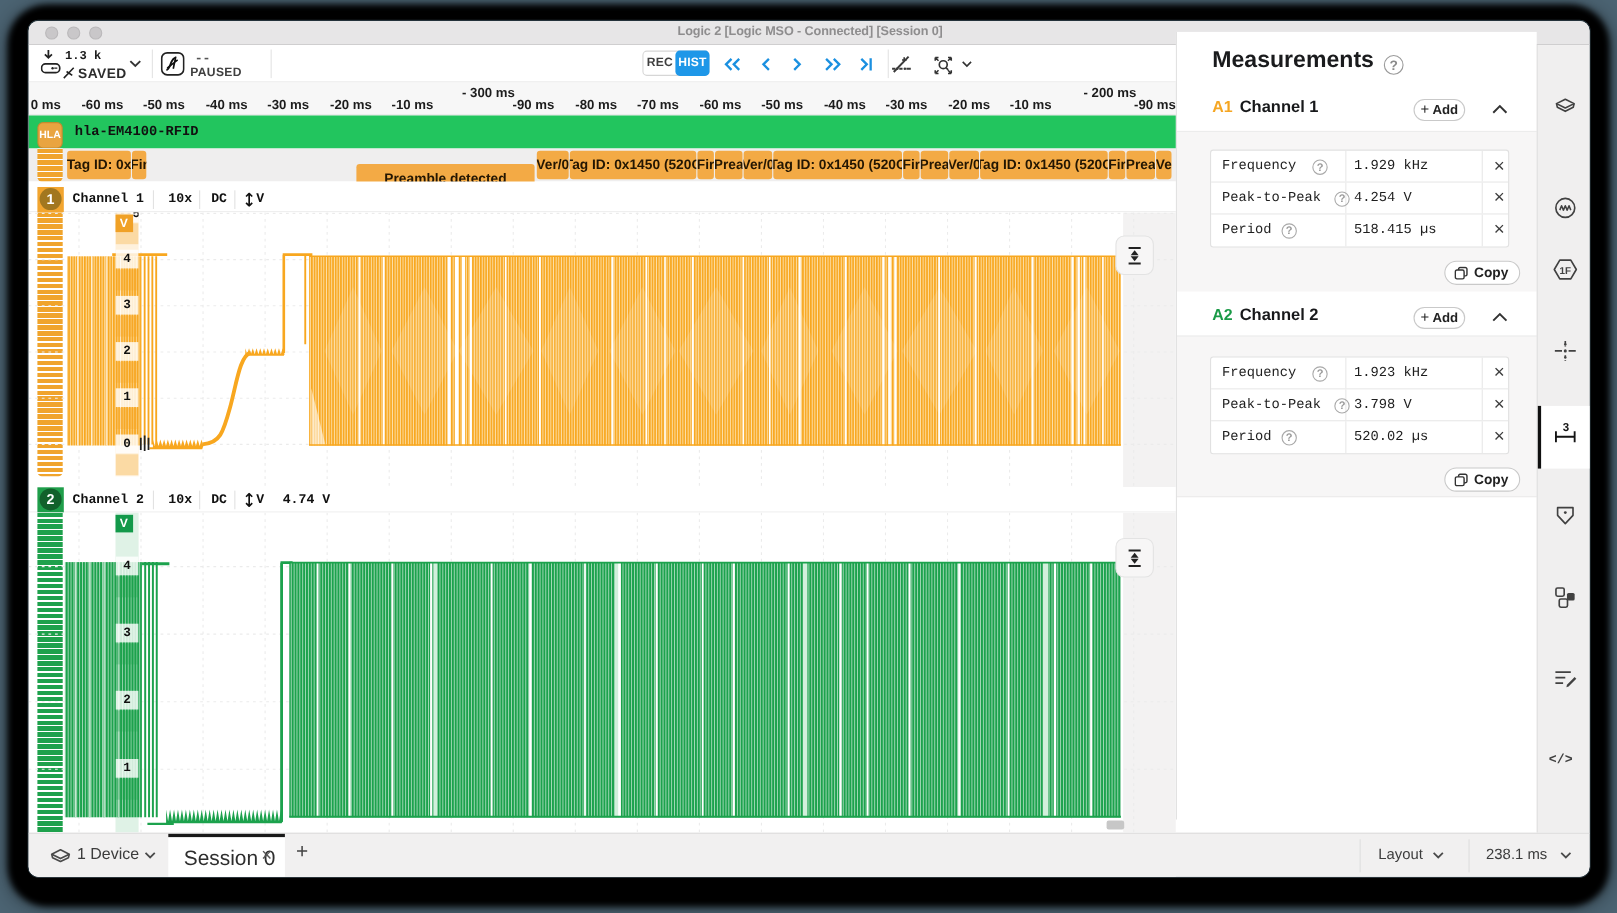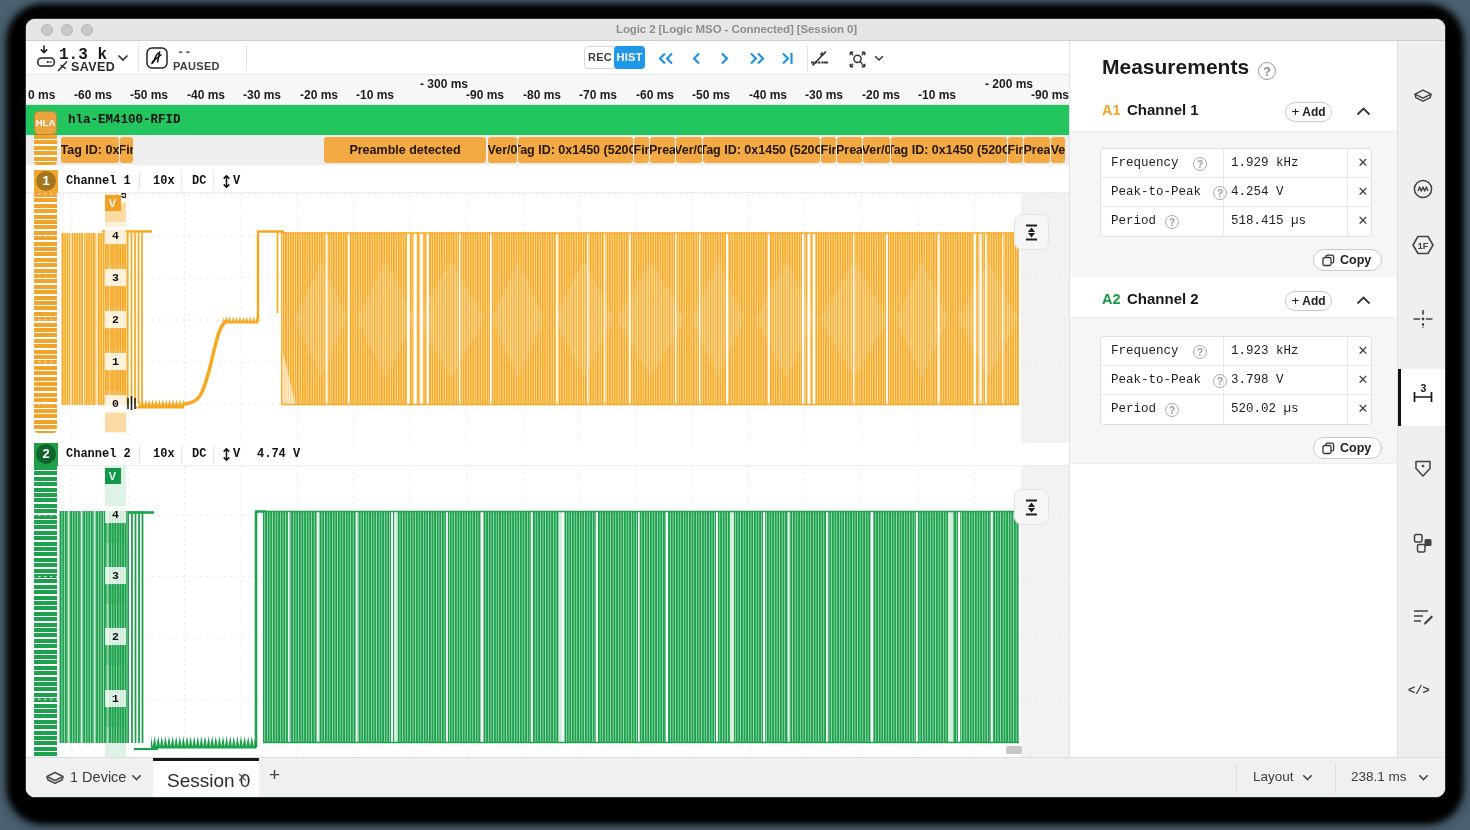--- a/index.html
+++ b/index.html
@@ -43,21 +43,21 @@
 .badge .sq { position:absolute; left:0; top:0; width:24px; height:23px; }
 .badge .ci { position:absolute; left:2px; top:1px; width:20px; height:20px; border-radius:50%; color:#fff;
   font-size:13px; font-weight:bold; text-align:center; line-height:20px; }
 
 
 #plot1 { position:absolute; left:0; top:174px; width:1043px; height:250px; background:#fff; overflow:hidden; }
 #plot2 { position:absolute; left:0; top:447px; width:1043px; height:291px; background:#fff; overflow:hidden; }
 #underplot { position:absolute; left:0; top:738px; width:1043px; height:42px; background:#fff; }
 
 
-#sidepanel { position:absolute; left:1043px; top:22px; width:328px; height:716px; background:#fff; border-left:1px solid #e2e2e2; }
+#sidepanel { position:absolute; left:1043px; top:10px; width:328px; height:716px; background:#fff; border-left:1px solid #e2e2e2; }
 #iconstrip { position:absolute; left:1371px; top:22px; width:50px; height:716px; background:#f0efef; border-left:1px solid #e0e0e0; }
 
 
 #bottombar { position:absolute; left:0; top:738px; width:1421px; height:42px; background:#f1f0f0; border-top:1px solid #dddcdc; }
 
 .pill { border:1px solid #c9c9c9; border-radius:11px; background:#fff; font-size:12px; font-weight:bold; color:#222; text-align:center; line-height:18px; }
 .plus { font-size:13.5px; font-weight:normal; }
 .mtable { width:272px; background:#fff; border:1px solid #e1e1e1; border-radius:3px; }
 .mrow { position:relative; height:29px; border-bottom:1px solid #e8e8e8; font-family:"Liberation Mono", monospace; font-size:12.5px; color:#1e1e1e; }
 .mlab { position:absolute; left:10px; top:7px; }
@@ -83,21 +83,21 @@
     <div id="title">Logic 2 [Logic MSO - Connected] [Session 0]</div>
   </div>
   <div id="toolbar">
 
     <svg class="abs" style="left:11px;top:4px;" width="22" height="26" viewBox="0 0 22 26">
       <path d="M7 0.5 v6.5 M3.8 4.4 L7 7.6 L10.2 4.4" stroke="#222" stroke-width="1.6" fill="none"></path>
       <rect x="0.8" y="13" width="16.5" height="8" rx="3.6" stroke="#222" stroke-width="1.5" fill="none"></rect>
       <circle cx="10.8" cy="17" r="1.1" fill="#222"></circle>
       <path d="M12.3 17 h2.8" stroke="#222" stroke-width="1.2"></path>
     </svg>
-    <div class="abs mono" style="left:33px;top:5px;font-size:16px;font-weight:bold;color:#1a1a1a;">1.3 k</div>
+    <div class="abs mono" style="left:33px;top:5px;font-size:11px;font-weight:bold;color:#1a1a1a;">1.3 k</div>
     <svg class="abs" style="left:30px;top:18.5px;" width="14" height="13" viewBox="0 0 14 13">
       <path d="M2 11 L11 1.6 M4.5 5 l5.2 3.6" stroke="#222" stroke-width="1.4" fill="none"></path>
     </svg>
     <div class="abs" style="left:45px;top:19px;font-size:12.5px;font-weight:bold;color:#2c2c2c;letter-spacing:0.4px;">SAVED</div>
     <svg class="abs" style="left:91px;top:13px;" width="12" height="8" viewBox="0 0 12 8">
       <path d="M1.5 1.5 L6 6 L10.5 1.5" stroke="#333" stroke-width="1.7" fill="none"></path>
     </svg>
     <div class="tdiv" style="left:112px;"></div>
     <svg class="abs" style="left:120px;top:6px;" width="22" height="22" viewBox="0 0 22 22">
       <rect x="1" y="1" width="20" height="20" rx="5" stroke="#222" stroke-width="1.5" fill="none"></rect>
@@ -171,21 +171,21 @@
     <div class="tmin" style="left:1005px;">-90 ms</div>
   </div>
   <div id="hlalabel">
     <div class="abs" style="left:8px;top:6px;width:23px;height:24px;background:#e9a440;border:1.5px solid #c68a2e;border-radius:5px;color:#fff;font-size:9.5px;font-weight:bold;text-align:center;line-height:21px;">HLA</div>
     <div class="abs mono" style="left:42px;top:8px;font-size:12.5px;font-weight:bold;color:#111;">hla-EM4100-RFID</div>
   </div>
   <div id="hlatrack">
     <div class="abs stripes-o" style="left:8px;top:0;width:23px;height:30px;border-radius:0 0 4px 4px;"></div>
     <div class="bubble" style="left:35px;width:58px;">Tag ID: 0x</div>
     <div class="bubble" style="left:94px;width:13px;">Fir</div>
-    <div class="bubble" style="left:298px;width:162px;">Preamble detected</div>
+    <div class="bubble" style="left:298px;width:162px;margin-top:12px;">Preamble detected</div>
     <div class="bubble" style="left:462px;width:29px;">Ver/0</div>
     <div class="bubble" style="left:492px;width:115px;">Tag ID: 0x1450 (520C</div>
     <div class="bubble" style="left:608px;width:15px;">Fir</div>
     <div class="bubble" style="left:624px;width:25px;">Prea</div>
     <div class="bubble" style="left:650px;width:26px;">Ver/0</div>
     <div class="bubble" style="left:677px;width:117px;">Tag ID: 0x1450 (520C</div>
     <div class="bubble" style="left:795px;width:15px;">Fir</div>
     <div class="bubble" style="left:811px;width:25px;">Prea</div>
     <div class="bubble" style="left:837px;width:27px;">Ver/0</div>
     <div class="bubble" style="left:865px;width:116px;">Tag ID: 0x1450 (520C</div>

